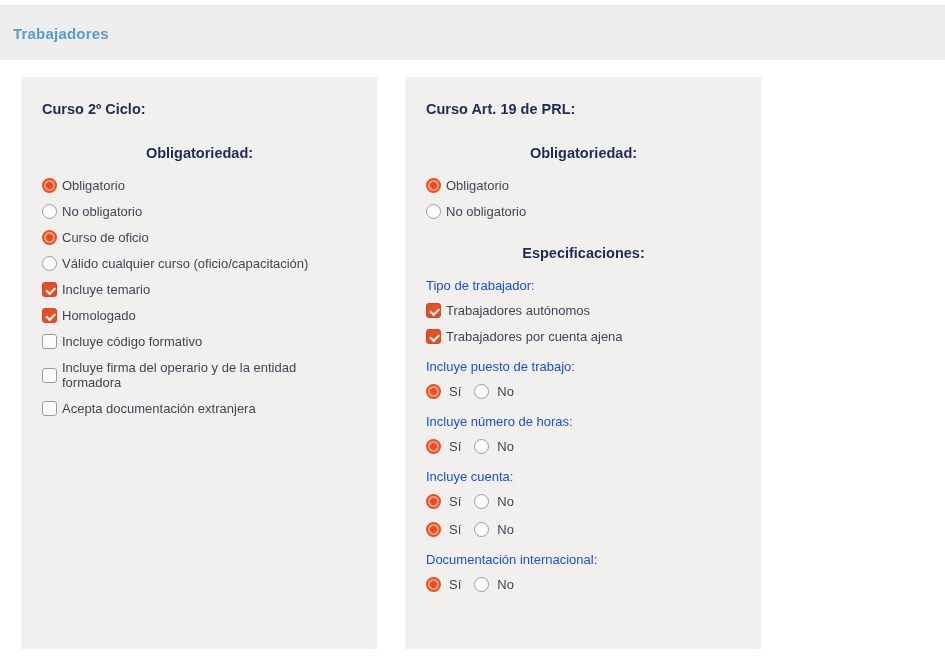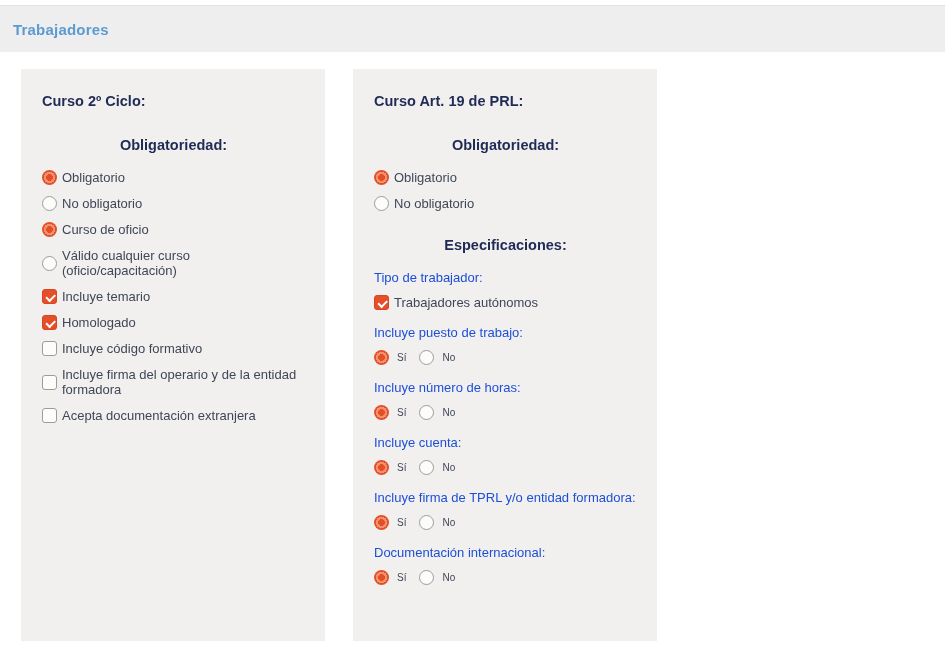--- a/index.html
+++ b/index.html
@@ -8,42 +8,42 @@
     width: 945px; height: 663px;
     background: #ffffff;
     font-family: "Liberation Sans", sans-serif;
     position: relative;
     overflow: hidden;
   }
 
   
   .header-bar {
     margin-top: 5px;
-    height: 47px;
+    height: 55px;
     background: #eeeeee;
     border-top: 1px solid #e2e2e2;
     display: flex;
     align-items: center;
     padding-left: 13px;
   }
   .header-title {
     color: #5b9bd0;
     font-size: 15px;
     font-weight: bold;
     letter-spacing: 0.2px;
   }
 
   
   .panels {
     display: flex;
     gap: 28px;
     margin: 17px 0 0 21px;
   }
   .panel {
-    width: 304px;
+    width: 356px;
     height: 572px;
     background: #f1f0ef;
     padding: 24px 20px 24px 21px;
   }
 
   .panel-title {
     font-size: 14.5px;
     font-weight: bold;
     color: #1f2b55;
     margin-bottom: 28px;
@@ -115,21 +115,21 @@
     transform: rotate(-45deg);
   }
 
   
   .yn-row {
     display: flex;
     align-items: center;
     margin-bottom: 13px;
   }
   .yn-row .opt-label {
-    font-size: 10px;
+    font-size: 13px;
     color: #3f4656;
     margin-left: 8px;
     margin-right: 13px;
   }
 </style>
 </head>
 <body>
 
 <div class="header-bar">
   <span class="header-title">Trabajadores</span>
@@ -194,20 +194,24 @@
       <span class="opt-label">No obligatorio</span>
     </div>
 
     <div class="section-heading">Especificaciones:</div>
 
     <div class="sub-label">Tipo de trabajador:</div>
     <div class="opt-row">
       <span class="checkbox checked"></span>
       <span class="opt-label">Trabajadores autónomos</span>
     </div>
+    <div class="opt-row">
+      <span class="checkbox checked"></span>
+      <span class="opt-label">Trabajadores por cuenta ajena</span>
+    </div>
 
     <div class="sub-label">Incluye puesto de trabajo:</div>
     <div class="yn-row">
       <span class="radio checked"></span>
       <span class="opt-label">Sí</span>
       <span class="radio unchecked"></span>
       <span class="opt-label">No</span>
     </div>
 
     <div class="sub-label">Incluye número de horas:</div>
@@ -219,21 +223,20 @@
     </div>
 
     <div class="sub-label">Incluye cuenta:</div>
     <div class="yn-row">
       <span class="radio checked"></span>
       <span class="opt-label">Sí</span>
       <span class="radio unchecked"></span>
       <span class="opt-label">No</span>
     </div>
 
-    <div class="sub-label">Incluye firma de TPRL y/o entidad formadora:</div>
     <div class="yn-row">
       <span class="radio checked"></span>
       <span class="opt-label">Sí</span>
       <span class="radio unchecked"></span>
       <span class="opt-label">No</span>
     </div>
 
     <div class="sub-label">Documentación internacional:</div>
     <div class="yn-row">
       <span class="radio checked"></span>

